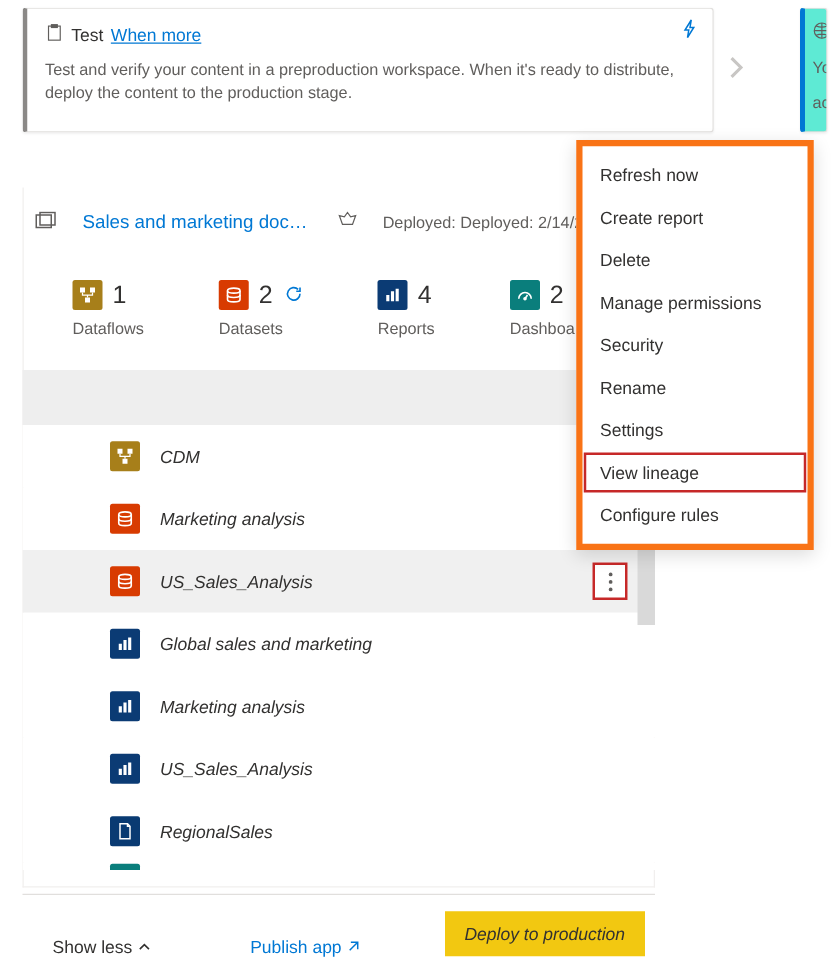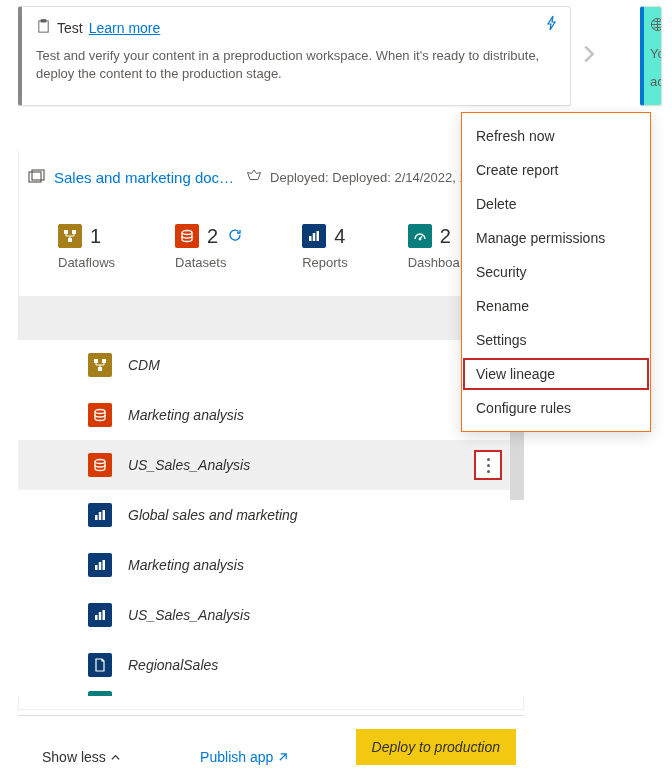--- a/index.html
+++ b/index.html
@@ -54,21 +54,21 @@
   .right-card .rtxt { font-size:13px; color:#605e5c; margin-top:10px; line-height:1.4; white-space:nowrap;}
 
   
   .ws-head {
     position:absolute;
     left:28px;
     top:168px;
     width:620px;
     display:flex;
     align-items:center;
-    gap:8px;
+    gap:20px;
   }
   .ws-head .ws-link { color:#0078d4; font-size:15px; white-space:nowrap; }
   .ws-head .depl { color:#605e5c; font-size:13px; white-space:nowrap; overflow:hidden; }
   .ws-head svg { flex-shrink:0; }
 
   
   .counts-row {
     position:absolute;
     left:58px;
     top:224px;
@@ -165,21 +165,21 @@
     font-style:italic;
   }
 
   
   .ctx-menu {
     position:absolute;
     left:461px;
     top:112px;
     width:190px;
     background:#fff;
-    border:1px solid #f97316;
+    border:5px solid #f97316;
     box-shadow:0 4px 14px rgba(0,0,0,0.14);
     padding:6px 0;
     z-index:50;
   }
   .ctx-item {
     padding:9px 14px;
     font-size:14px;
     color:#323130;
     cursor:pointer;
     white-space:nowrap;
@@ -203,21 +203,21 @@
 
 <div class="test-card">
   <div class="test-header">
     <span>
       <svg width="15" height="15" viewBox="0 0 16 16" fill="none" stroke="#605e5c" stroke-width="1">
         <rect x="3" y="2" width="10" height="12"></rect>
           <rect x="5.5" y="0.8" width="5" height="2.4" fill="#605e5c"></rect>
       </svg>
     </span>
     <span class="test-title">Test</span>
-    <a class="learn-more">Learn more</a>
+    <a class="learn-more">When more</a>
   </div>
   <div class="test-desc">Test and verify your content in a preproduction workspace. When it's ready to distribute, deploy the content to the production stage.</div>
   <span class="test-bolt">
     <svg width="16" height="16" viewBox="0 0 16 16">
         <path d="M9 1 L4 9 h3 l-1 6 5-8 h-3 z" fill="none" stroke="#0078d4" stroke-width="1.2"></path>
       </svg>
   </span>
 </div>
 <span class="test-arrow">
   <svg width="14" height="20" viewBox="0 0 10 16">

